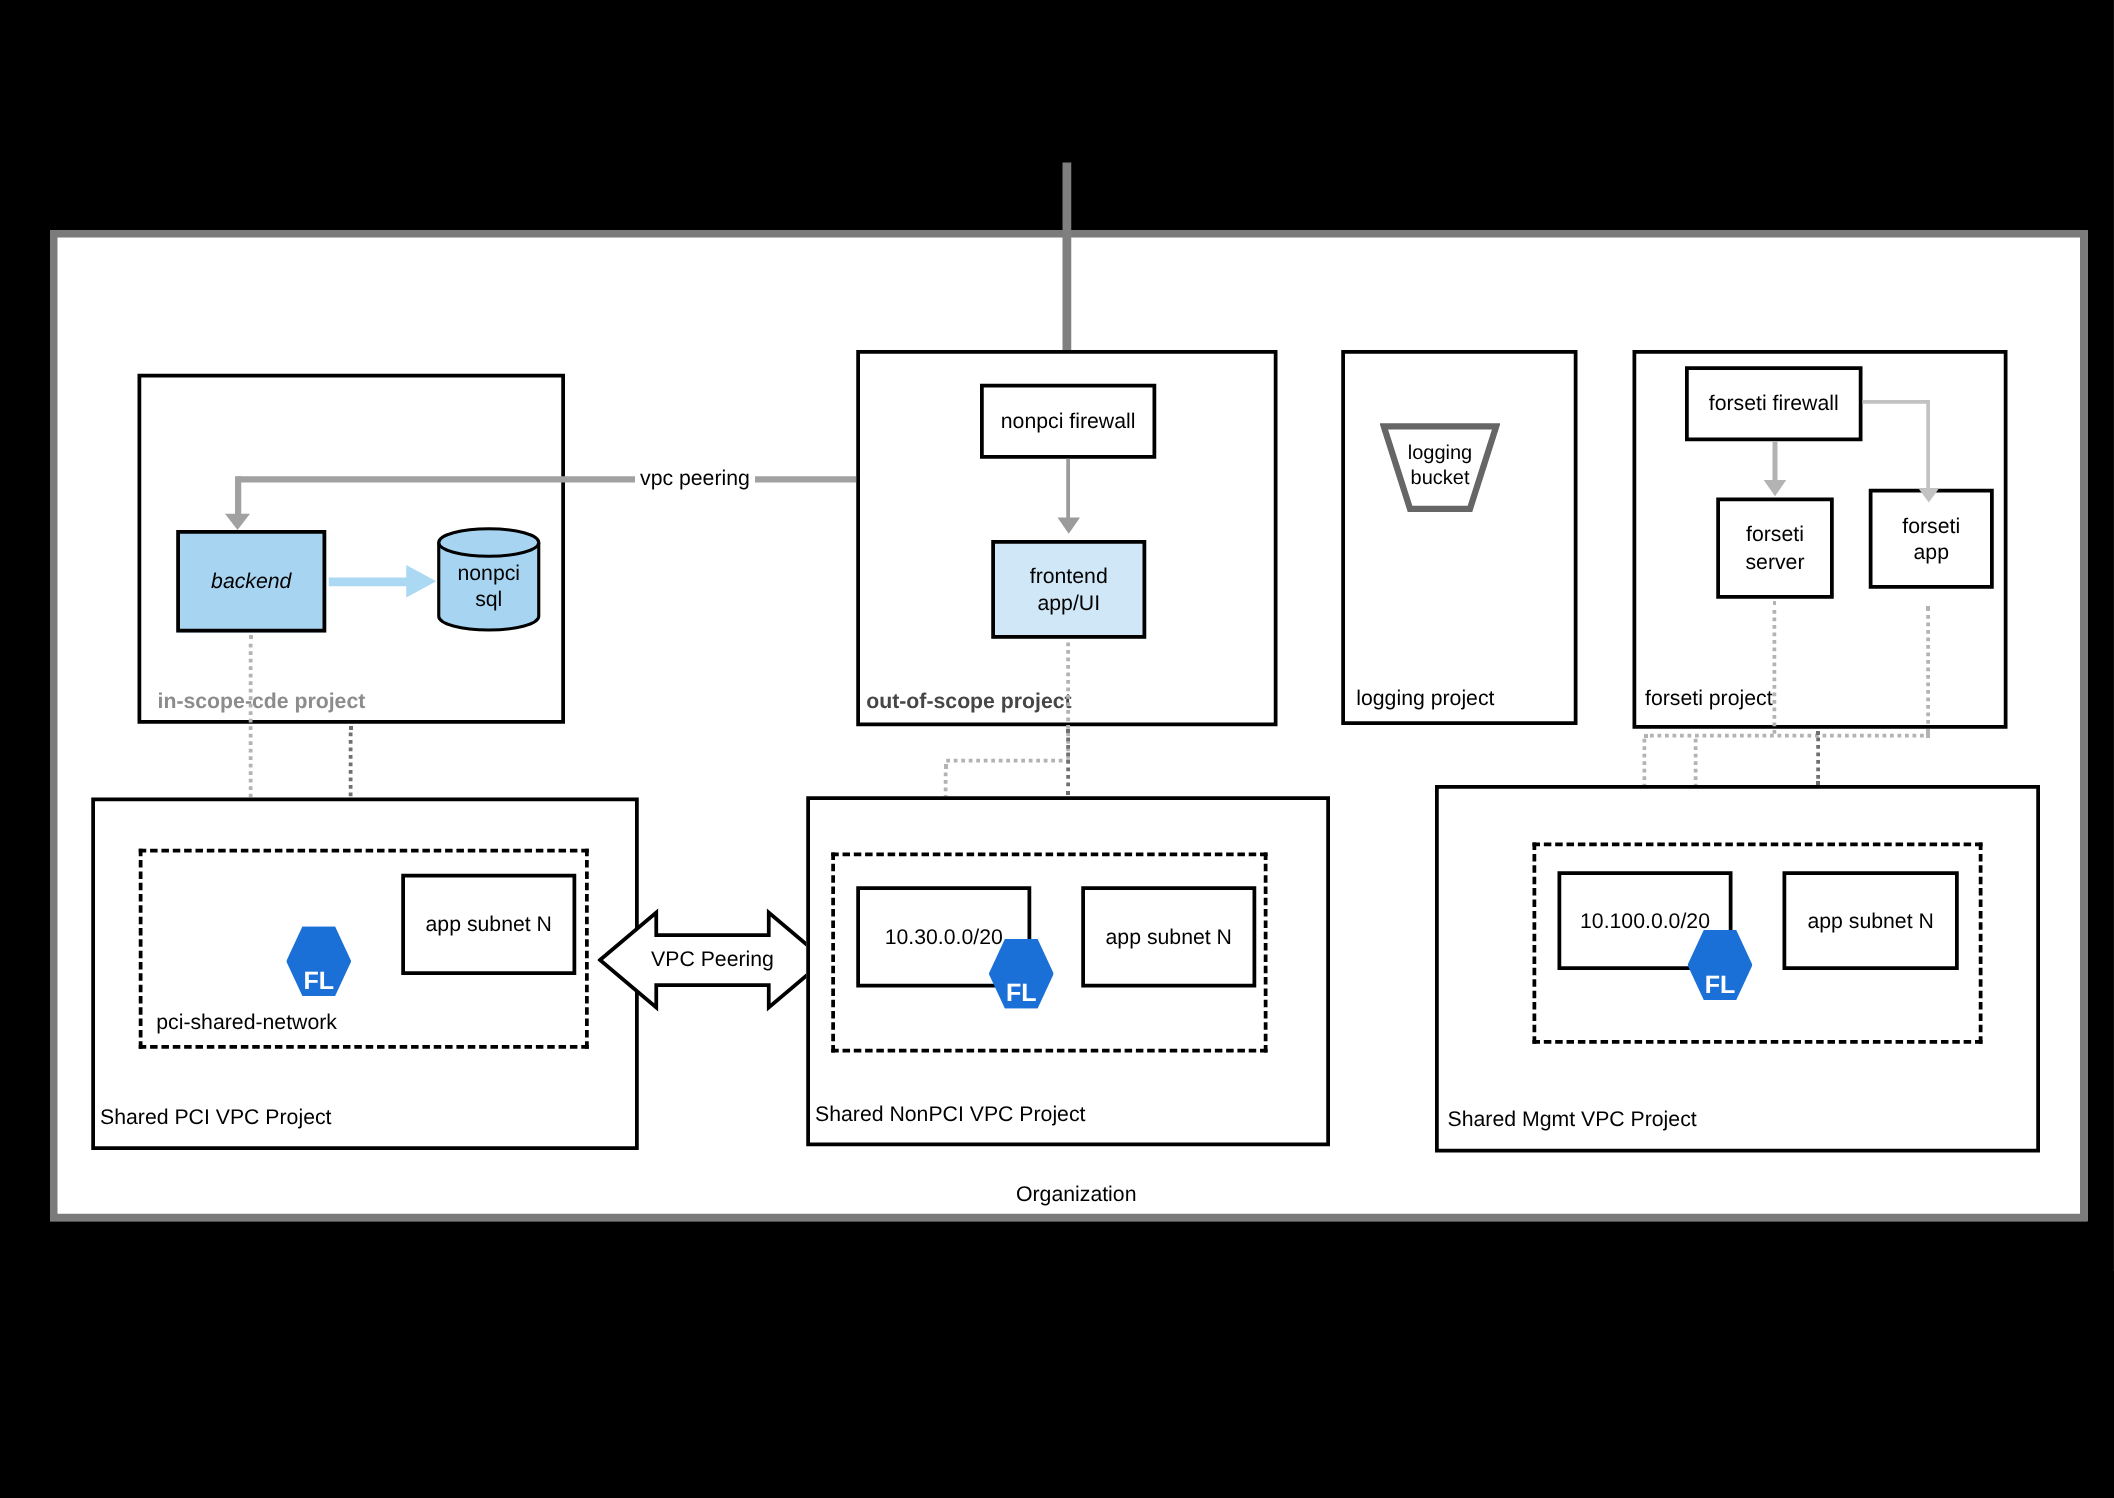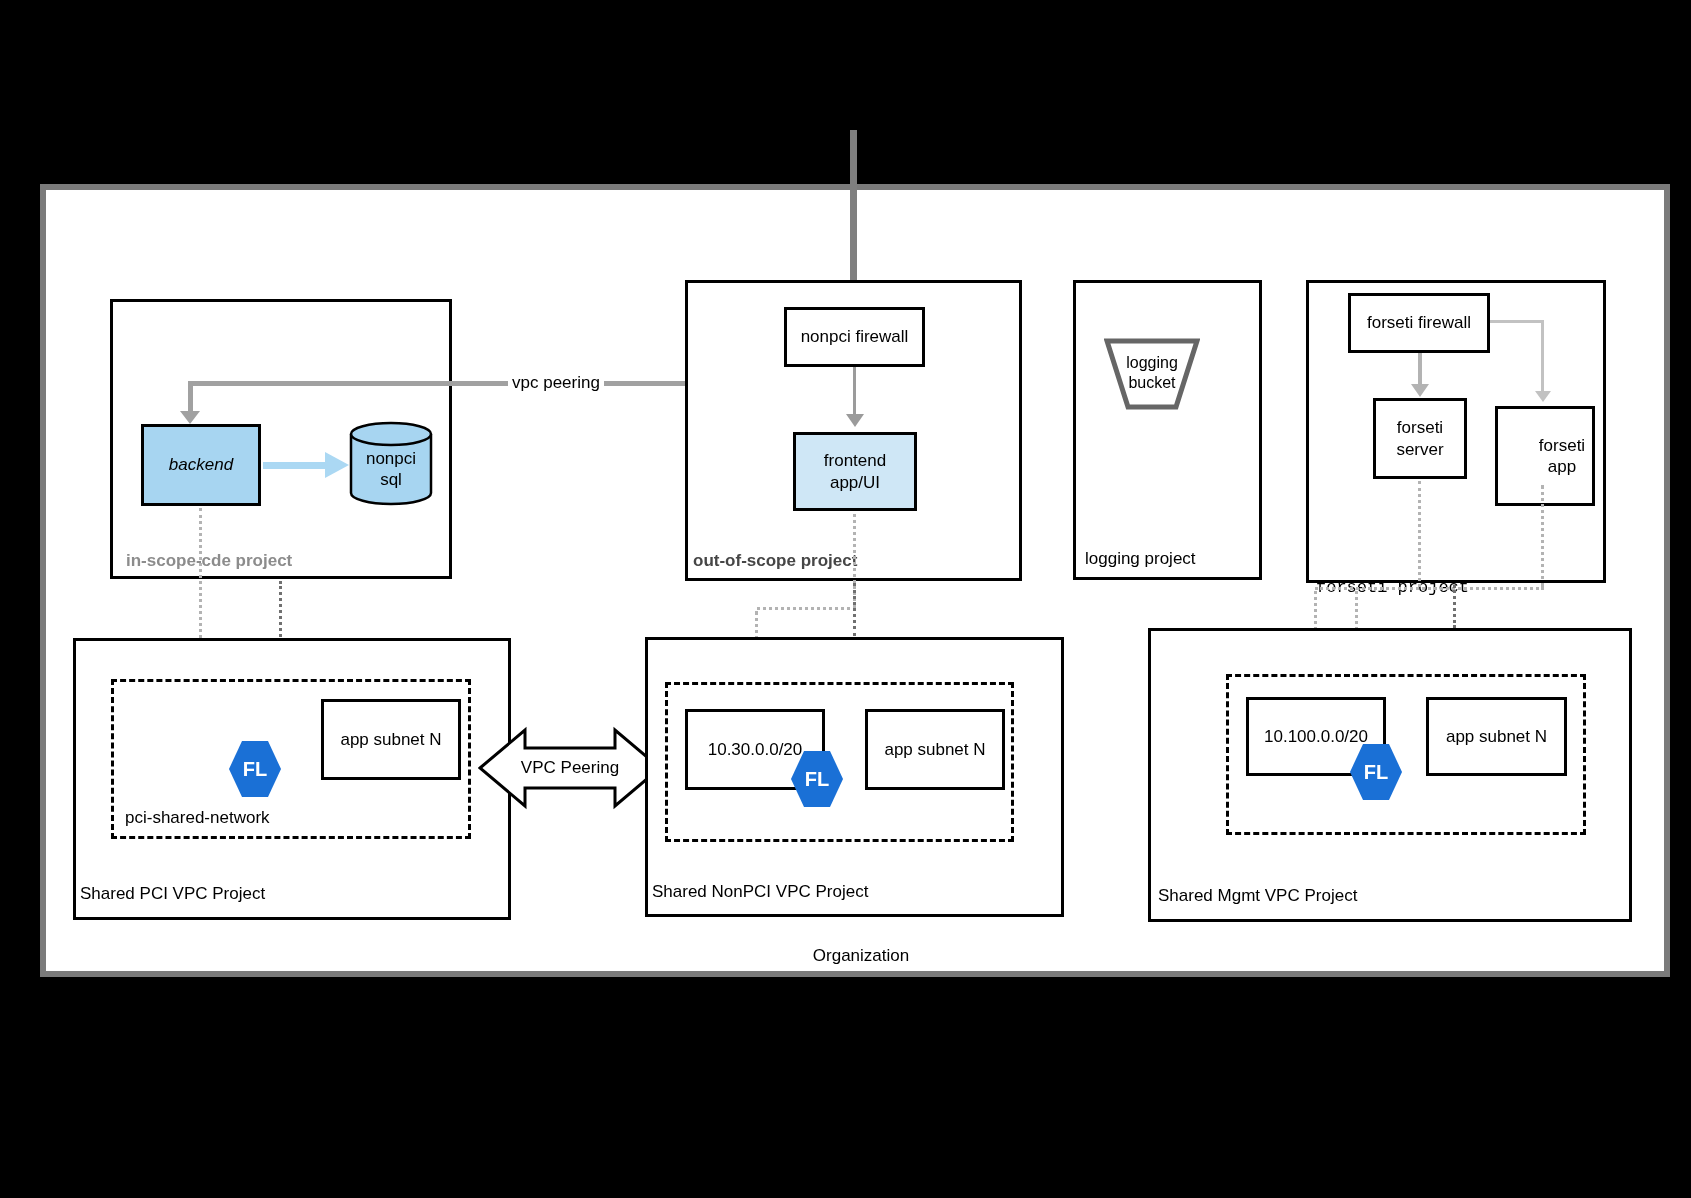--- a/index.html
+++ b/index.html
@@ -32,21 +32,21 @@
 
   .tri { position:absolute; width:0; height:0; }
 
   .dotv { position:absolute; width:0; border-left:3px dotted var(--dotted-light,#b3b3b3); }
   .doth { position:absolute; height:0; border-top:3px dotted var(--dotted-light,#b3b3b3); }
   .dotv.dark { border-left-color:var(--dotted-dark,#707070); }
 
   .hex { position:absolute; width:52px; height:56px;
          background:var(--hexagon-blue,#1a70d6);
          clip-path:polygon(25% 0,75% 0,100% 50%,75% 100%,25% 100%,0 50%);
-         display:flex; align-items:center; justify-content:center;
+         display:flex; align-items:flex-end; justify-content:center;
          color:#fff; font-weight:bold; font-size:20px; }
 
   .ctrtxt { position:absolute; display:flex; align-items:center; justify-content:center;
             text-align:center; font-size:17px; line-height:1.25; }
   .peerlbl { position:absolute; font-size:17px; background:#fff; padding:0 4px; white-space:nowrap; }
 </style>
 </head>
 <body>
 
 <div id="stage">
@@ -99,29 +99,29 @@
   <div class="lbl" style="left:1085px; top:549px;">logging project</div>
 
   <div class="abs" style="left:1104px; top:338px; width:96px; height:72px;">
     <svg width="96" height="72" viewBox="0 0 96 72">
       <polygon points="3,3 93,3 72,69 24,69" fill="#fff" stroke="#666" stroke-width="5"></polygon>
     </svg>
   </div>
   <div class="ctrtxt" style="left:1109px; top:341px; width:86px; height:64px; font-size:16px;">logging bucket</div>
 
   <div class="proj" style="left:1306px; top:280px; width:300px; height:303px;"></div>
-  <div class="lbl" style="left:1316px; top:578px;font-family:Liberation Mono, monospace;">forseti project</div>
+  <div class="lbl" style="left:1316px; top:549px;">forseti project</div>
 
   <div class="box" style="left:1348px; top:293px; width:142px; height:60px;">
     <span>forseti firewall</span>
   </div>
   <div class="box" style="left:1373px; top:398px; width:94px; height:81px;">
     <span style="width:60px;">forseti server</span>
   </div>
-  <div class="box" style="left:1495px; top:406px; width:100px; height:100px;justify-content:flex-end;">
+  <div class="box" style="left:1495px; top:391px; width:100px; height:80px;">
     <span style="width:60px;">forseti app</span>
   </div>
 
   <div class="vline solidb3" style="left:1418px; top:353px; width:4px; height:33px;"></div>
   <div class="tri" style="left:1411px; top:384px; border-left:9px solid transparent; border-right:9px solid transparent; border-top:13px solid #b3b3b3;"></div>
 
   <div class="hline solidc2" style="left:1490px; top:320px; width:54px; height:3px;"></div>
   <div class="vline solidc2" style="left:1541px; top:320px; width:3px; height:73px;"></div>
   <div class="tri" style="left:1535px; top:391px; border-left:8px solid transparent; border-right:8px solid transparent; border-top:11px solid #c2c2c2;"></div>
 

